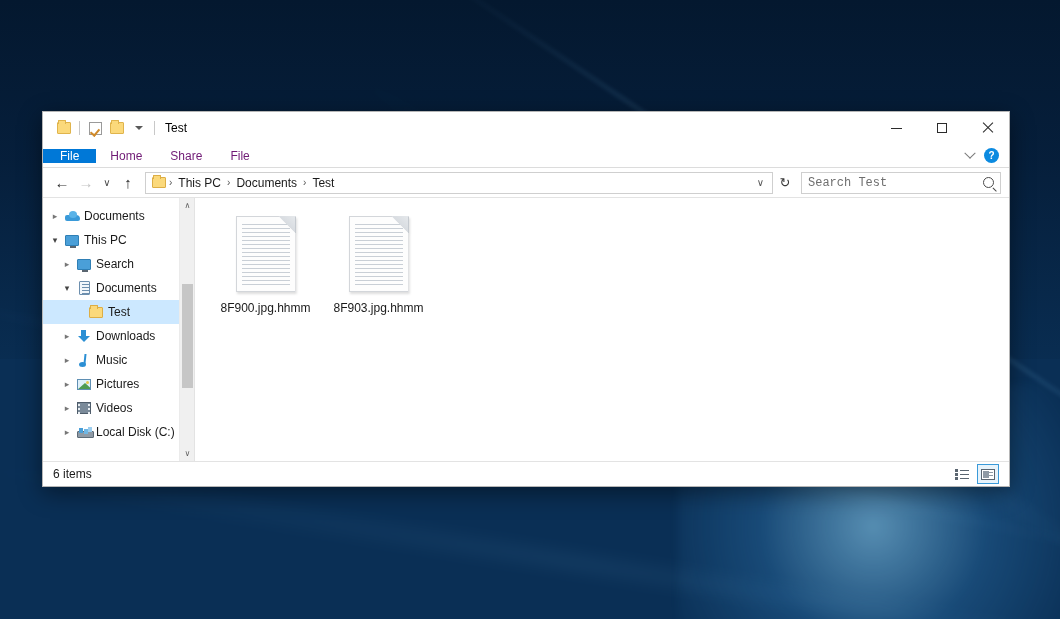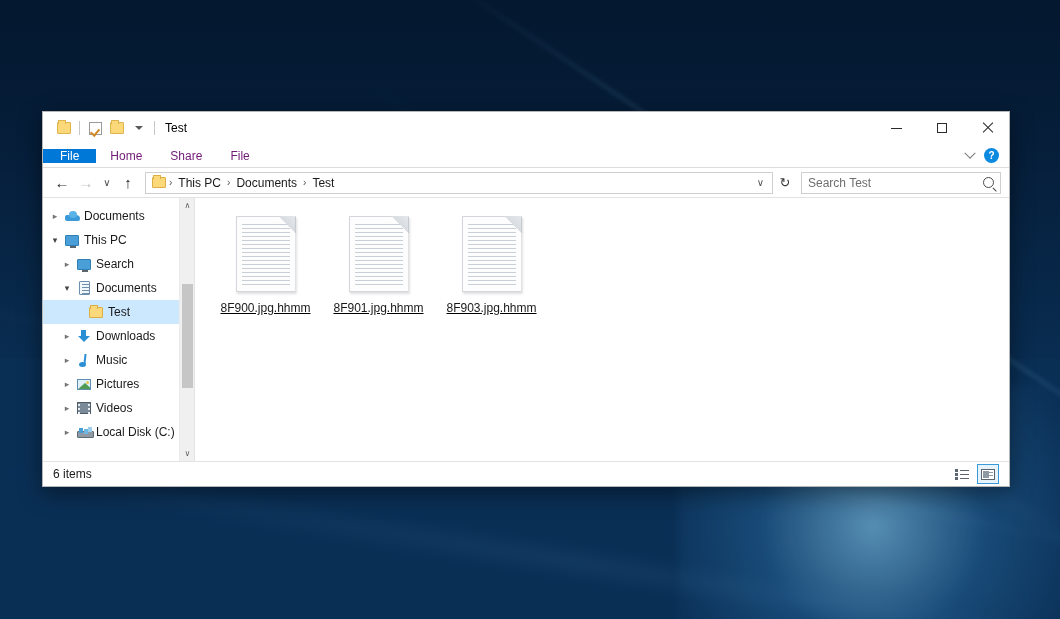--- a/index.html
+++ b/index.html
@@ -157,21 +157,21 @@
   }
   .refresh {
     width: 20px; height: 22px; display: flex; align-items: center; justify-content: center;
     color: #3a3a3a; font-size: 13px;
   }
   .searchbox {
     width: 200px; height: 22px; margin-left: 4px;
     border: 1px solid #cfcfcf; background: #fff;
     display: flex; align-items: center; padding: 0 6px;
   }
-  .searchbox .ph { flex: 1; font-size: 12px; color: #6e6e6e; }
+  .searchbox .ph { flex: 1; font-size: 12px; color: #6e6e6e; font-family: Liberation Mono, monospace; }
   .mag {
     width: 11px; height: 11px; border: 1.4px solid #4a4a4a; border-radius: 50%;
     position: relative;
   }
   .mag::after {
     content: ""; position: absolute; right: -4px; bottom: -3px;
     width: 5px; height: 1.4px; background: #4a4a4a; transform: rotate(45deg);
   }
 
   
@@ -306,21 +306,20 @@
   .sb-arrow.down { bottom: 0; }
   .sb-thumb {
     position: absolute; left: 2px; width: 11px;
     top: 86px; height: 104px; background: #c6c6c6;
   }
 
   
   .content {
     flex: 1; background: #fff; position: relative;
     padding: 14px 12px 0 14px;
-    text-decoration: underline;
   }
   .filegrid { display: flex; flex-wrap: wrap; gap: 0; }
   .fileitem {
     width: 113px; height: 125px;
     display: flex; flex-direction: column; align-items: center;
     padding-top: 4px;
   }
   .fileicon {
     width: 60px; height: 76px; position: relative;
     filter: drop-shadow(1px 2px 1px rgba(0,0,0,0.13));
@@ -576,29 +575,20 @@
         <div class="fileitem">
           <div class="fileicon">
             <div class="fi-page"></div>
               <div class="fi-lines"></div>
             <div class="fi-fold"></div>
               <div class="fi-fold-edge"></div>
           </div>
           <div class="fname">8F900.jpg.hhmm</div>
         </div>
 
-        <div class="fileitem">
-          <div class="fileicon">
-            <div class="fi-page"></div>
-              <div class="fi-lines"></div>
-            <div class="fi-fold"></div>
-              <div class="fi-fold-edge"></div>
-          </div>
-          <div class="fname">8F901.jpg.hhmm</div>
-        </div>
 
 
         <div class="fileitem">
           <div class="fileicon">
             <div class="fi-page"></div>
               <div class="fi-lines"></div>
             <div class="fi-fold"></div>
               <div class="fi-fold-edge"></div>
           </div>
           <div class="fname">8F903.jpg.hhmm</div>

